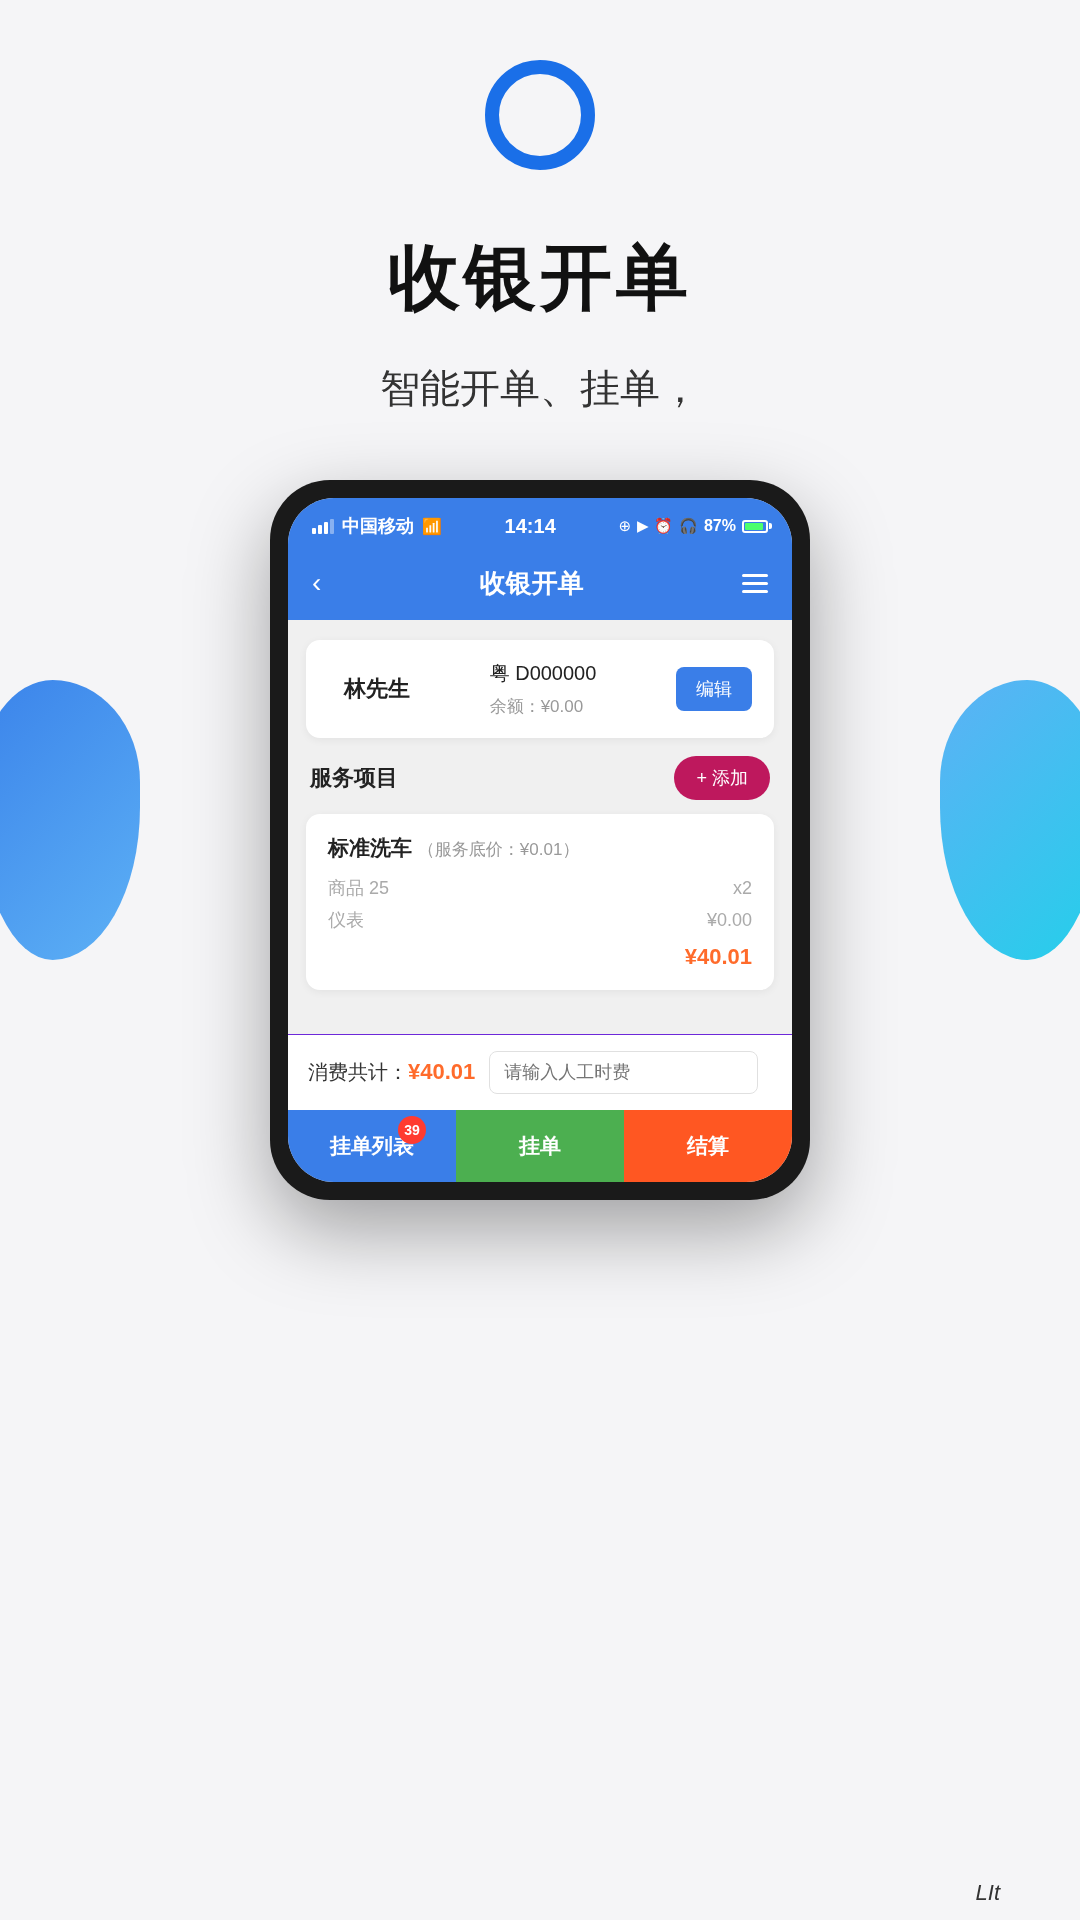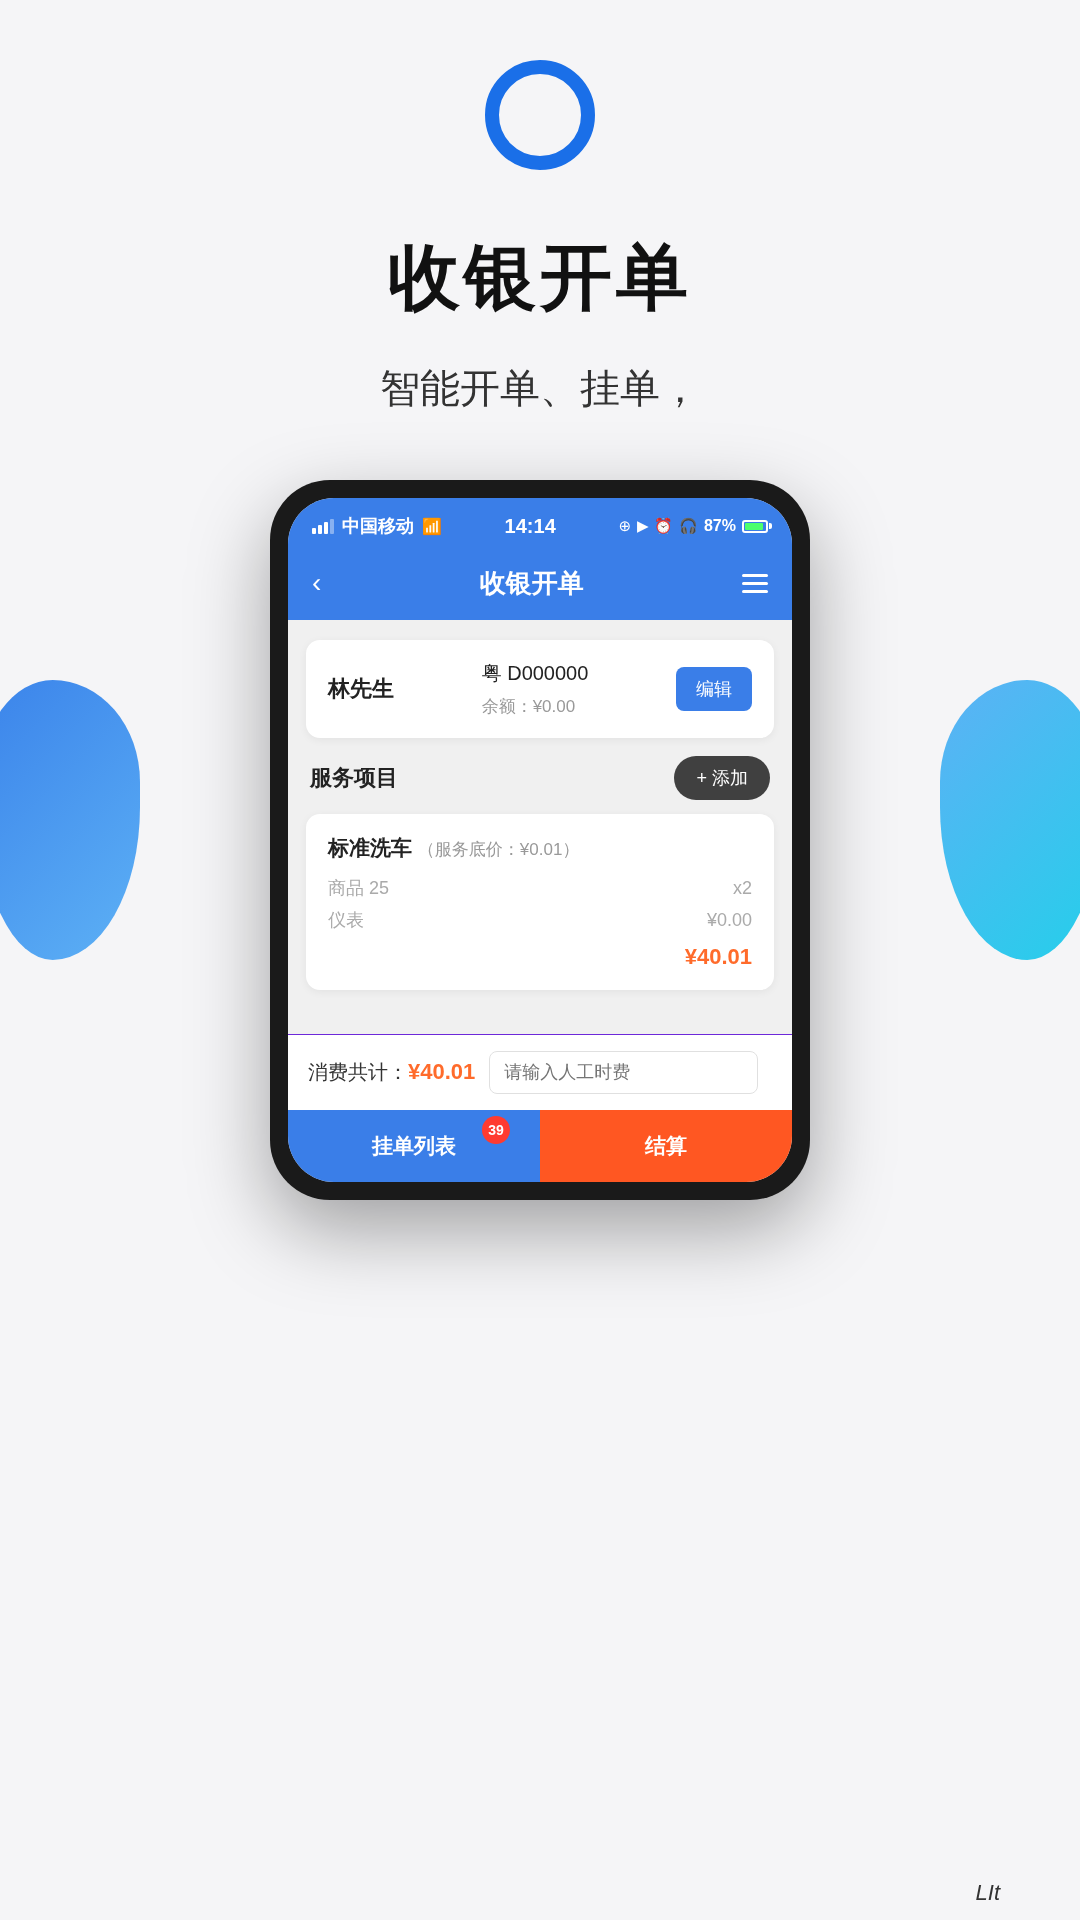--- a/index.html
+++ b/index.html
@@ -233,20 +233,21 @@
       box-shadow: 0 2px 8px rgba(0,0,0,0.06);
       display: flex;
       align-items: center;
       justify-content: space-between;
     }
 
     .customer-info-left {
       display: flex;
       flex-direction: column;
       gap: 6px;
+      margin-left: 16px;
     }
 
     .customer-name {
       font-size: 22px;
       font-weight: 600;
       color: #222;
     }
 
     .customer-info-center {
       display: flex;
@@ -286,21 +287,21 @@
       padding: 0 4px;
     }
 
     .service-label {
       font-size: 22px;
       font-weight: 600;
       color: #222;
     }
 
     .add-btn {
-      background: #404040;
+      background: #be185d;
       color: white;
       border: none;
       border-radius: 22px;
       padding: 10px 22px;
       font-size: 18px;
       cursor: pointer;
       font-weight: 500;
     }
 
     
@@ -571,20 +572,21 @@
           <input class="labor-input" type="text" placeholder="请输入人工时费" style="">
           <span class="yuan-label">元</span>
         </div>
       </div>
 
       <div class="bottom-buttons">
         <button class="hang-list-btn">
           <span>挂单列表</span>
           <div class="badge">39</div>
         </button>
+        <button class="hang-btn">挂单</button>
         <button class="checkout-btn">结算</button>
       </div>
 
     </div>
   </div>
 </div>
 
 <div class="watermark">LIt</div>
 
 </body></html>

